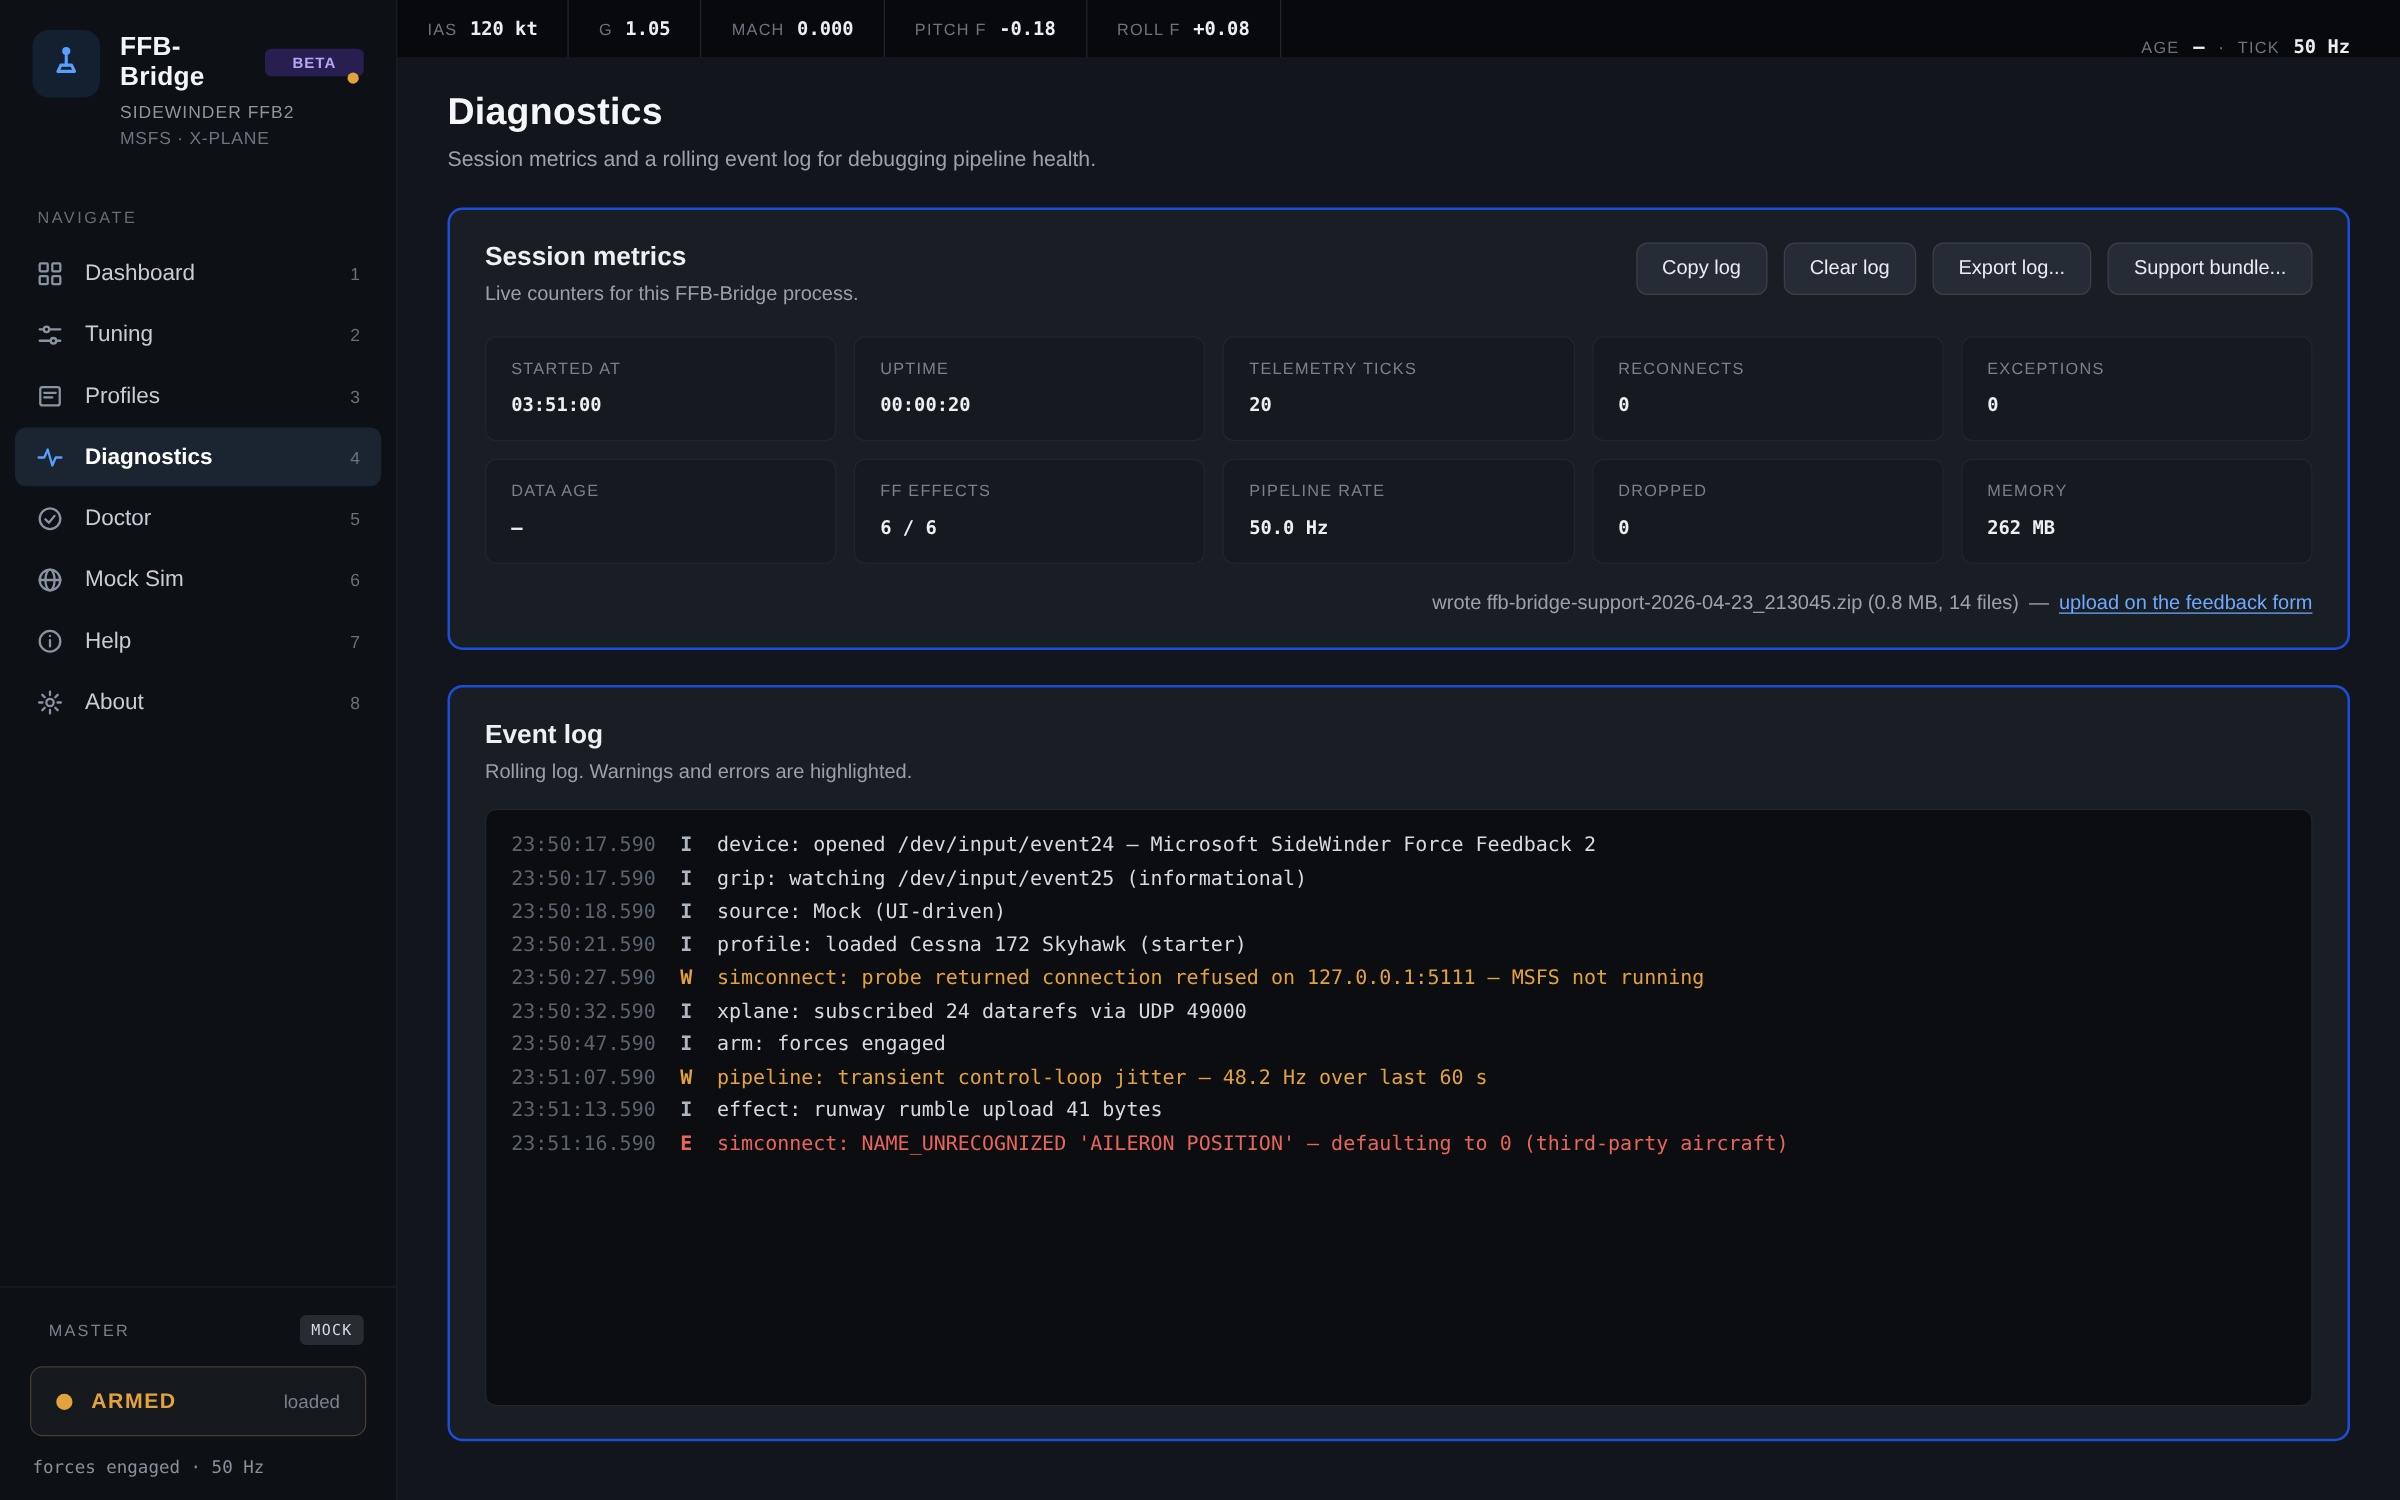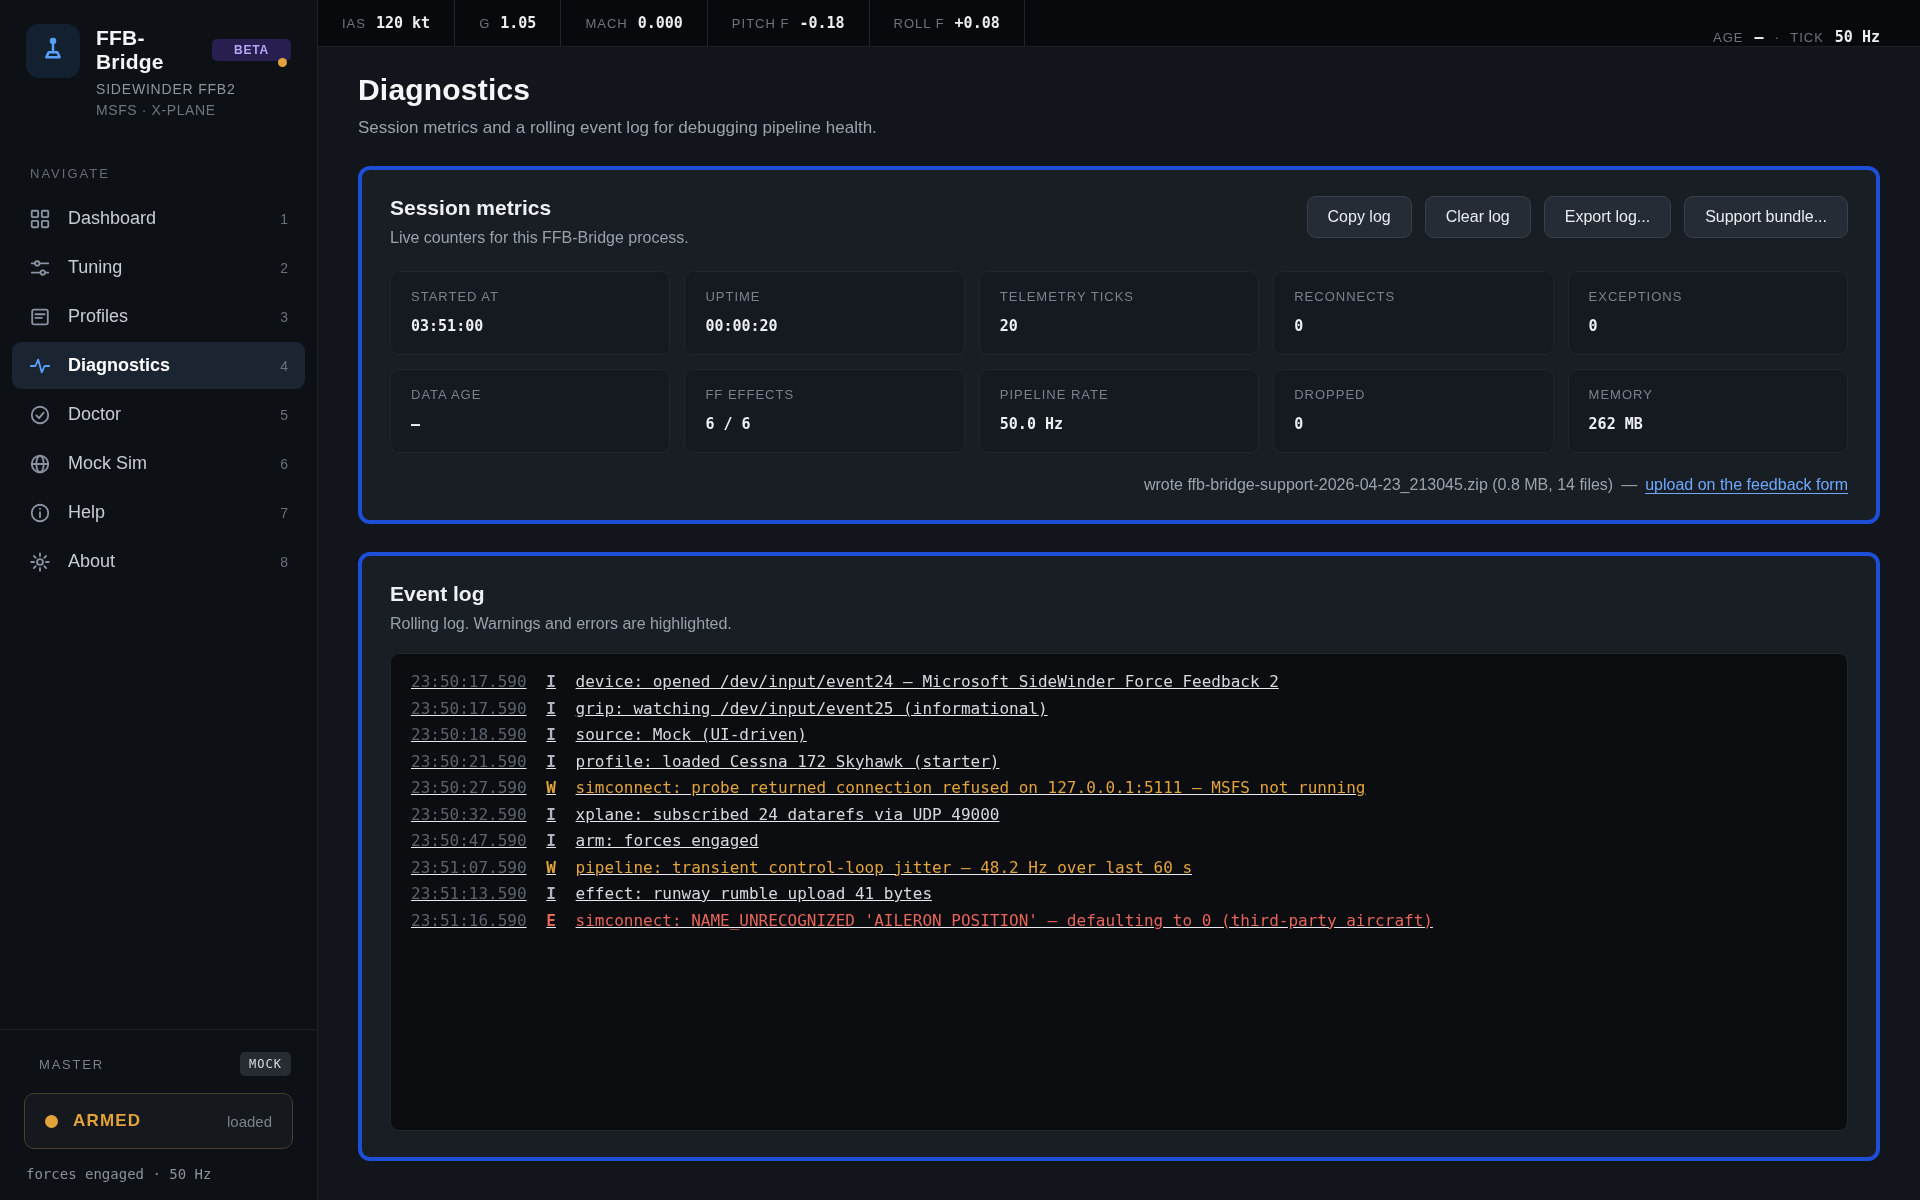--- a/index.html
+++ b/index.html
@@ -69,21 +69,21 @@
   .tb-item:first-child { padding-left:0; }
   .tb-label { font-size:13px; letter-spacing:1px; color:#6d747f; }
   .tb-value { font-family:"DejaVu Sans Mono", monospace; font-size:15px; font-weight:bold; color:#eceef1; }
   .tb-right { margin-left:auto; display:flex; gap:11px; align-items:center; }
   .tb-sep { color:#6d747f; font-size:14px; }
 
   .content { flex:1; overflow:hidden; padding:26px 40px 30px; background:#12161c; }
   .page-title { font-size:30px; font-weight:bold; color:#f4f6f8; letter-spacing:0.2px; }
   .page-sub { margin-top:11px; font-size:17px; color:#9aa2ac; }
 
-  .card { margin-top:28px; background:#191e25; border:4px solid #1d4ed8; border-radius:12px; padding:26px 28px; }
+  .card { margin-top:28px; background:#191e25; border:2px solid #1d4ed8; border-radius:12px; padding:26px 28px; }
   .card-head { display:flex; justify-content:space-between; align-items:flex-start; }
   .card-title { font-size:21px; font-weight:bold; color:#eef0f3; }
   .card-sub { margin-top:9px; font-size:16px; color:#98a0aa; }
   .btn-row { display:flex; gap:13px; }
   .btn {
     background:#262c35; border:1px solid #39404b; color:#e8ebef;
     font-size:16px; padding:11px 20px; border-radius:9px; cursor:pointer;
     font-family:"Liberation Sans", sans-serif; white-space:nowrap;
   }
 
@@ -94,21 +94,21 @@
 
   .session-footer { margin-top:23px; font-size:16px; color:#9aa2ac;text-align:right; }
   .footer-sep { margin:0 8px; }
   .footer-link { color:var(--link-blue,#6ea9fe); text-decoration:underline; text-underline-offset:3px; cursor:pointer; }
 
   .log-panel {
     margin-top:20px; background:#0b0d10; border:1px solid #21262e; border-radius:9px;
     padding:15px 20px; height:478px; overflow:hidden;
     font-family:"DejaVu Sans Mono", monospace; font-size:16px;
   }
-  .log-row { display:flex; line-height:26.5px; white-space:pre;text-decoration:underline; }
+  .log-row { display:flex; line-height:26.5px; white-space:pre; }
   .log-time { color:#5c636e; margin-right:17px; flex:0 0 auto; }
   .log-level { font-weight:bold; width:15px; margin-right:17px; text-align:center; flex:0 0 auto; }
   .lvl-I .log-level { color:#aeb6c2; }
   .lvl-I .log-msg { color:#d6dade; }
   .lvl-W .log-level, .lvl-W .log-msg { color:var(--amber,#e3a33c); }
   .lvl-E .log-level, .lvl-E .log-msg { color:var(--red,#e8655a); }
 </style>
 </head>
 <body>
 

